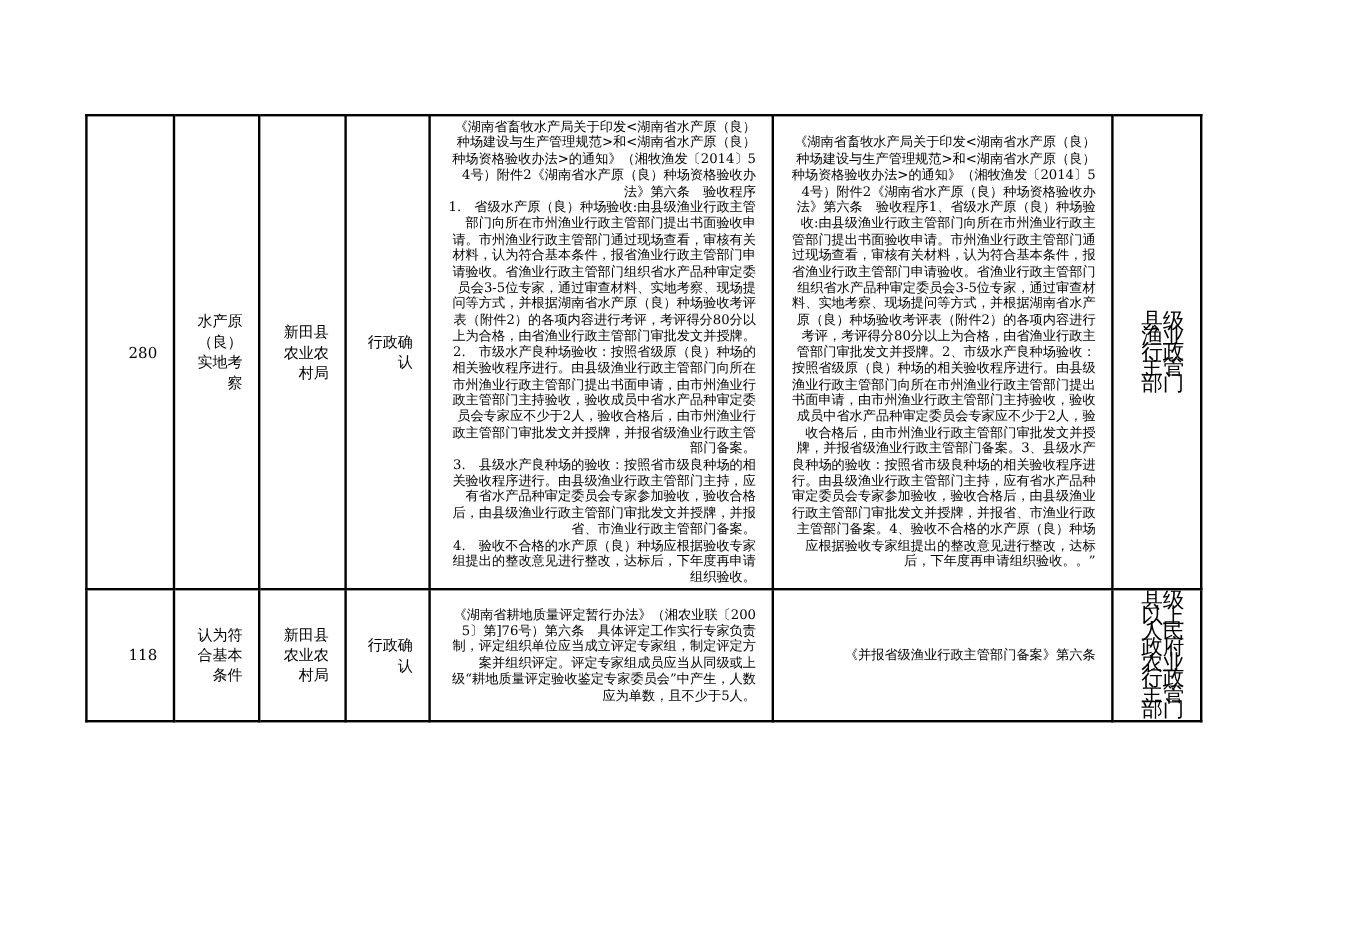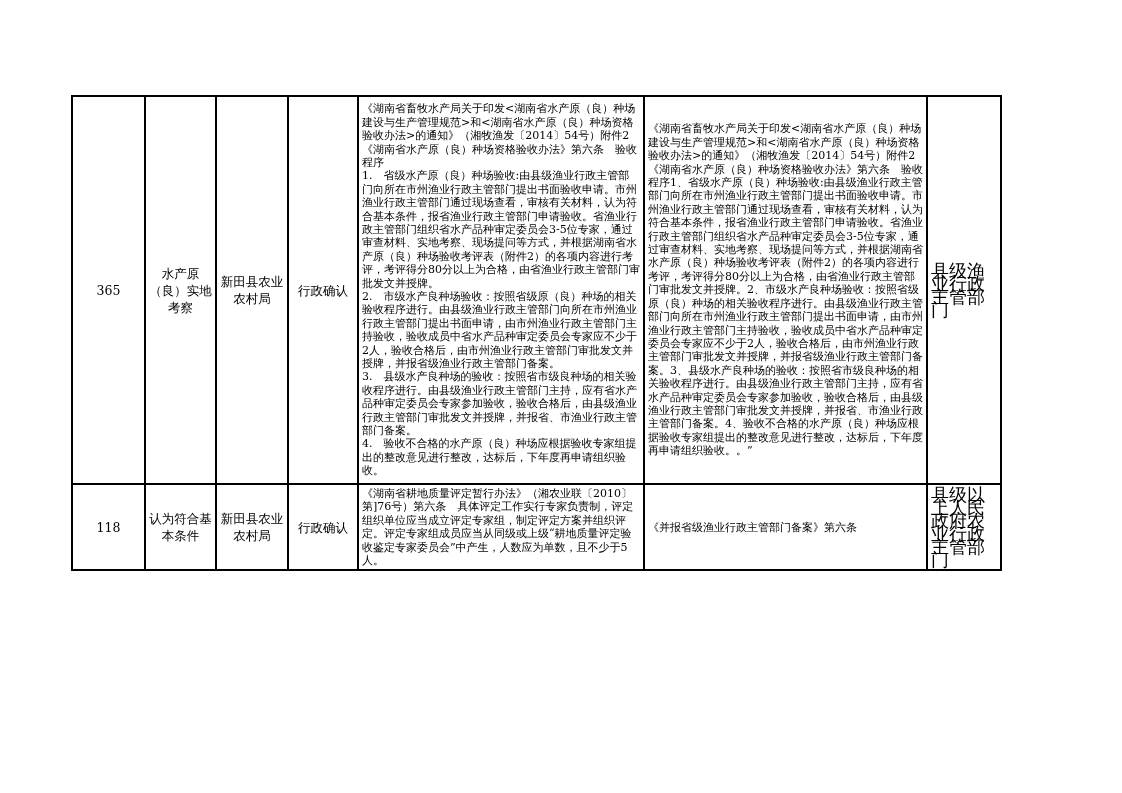--- a/index.html
+++ b/index.html
@@ -26,23 +26,24 @@
     left: 71px;
     top: 95px;
     border-collapse: collapse;
     table-layout: fixed;
     width: 930px;
     background: #ffffff;
   }
   table.doc-table td {
     border: 2px solid #000000;
     vertical-align: middle;
-    padding: 2px 3px;
+    padding: 2px 13px;
     overflow: hidden;
     word-break: break-all;
+    text-align: right;
   }
   td.center {
     text-align: center;
     font-size: 12.5px;
     line-height: 17px;
   }
   td.basis {
     text-align: left;
     font-size: 11px;
     line-height: 13.4px;
@@ -67,21 +68,21 @@
       <col style="width:73px">
       <col style="width:71px">
       <col style="width:72px">
       <col style="width:70px">
       <col style="width:286px">
       <col style="width:283px">
       <col style="width:74px">
     </colgroup>
     <tbody>
       <tr class="row-202">
-        <td class="center">365</td>
+        <td class="center">280</td>
         <td class="center">水产原（良）实地考察</td>
         <td class="center">新田县农业农村局</td>
         <td class="center">行政确认</td>
         <td class="basis">
           <div class="para">《湖南省畜牧水产局关于印发&lt;湖南省水产原（良）种场建设与生产管理规范&gt;和&lt;湖南省水产原（良）种场资格验收办法&gt;的通知》（湘牧渔发〔2014〕54号）附件2《湖南省水产原（良）种场资格验收办法》第六条　验收程序</div>
           <div class="para">1.　省级水产原（良）种场验收:由县级渔业行政主管部门向所在市州渔业行政主管部门提出书面验收申请。市州渔业行政主管部门通过现场查看，审核有关材料，认为符合基本条件，报省渔业行政主管部门申请验收。省渔业行政主管部门组织省水产品种审定委员会3-5位专家，通过审查材料、实地考察、现场提问等方式，并根据湖南省水产原（良）种场验收考评表（附件2）的各项内容进行考评，考评得分80分以上为合格，由省渔业行政主管部门审批发文并授牌。</div>
           <div class="para">2.　市级水产良种场验收：按照省级原（良）种场的相关验收程序进行。由县级渔业行政主管部门向所在市州渔业行政主管部门提出书面申请，由市州渔业行政主管部门主持验收，验收成员中省水产品种审定委员会专家应不少于2人，验收合格后，由市州渔业行政主管部门审批发文并授牌，并报省级渔业行政主管部门备案。</div>
           <div class="para">3.　县级水产良种场的验收：按照省市级良种场的相关验收程序进行。由县级渔业行政主管部门主持，应有省水产品种审定委员会专家参加验收，验收合格后，由县级渔业行政主管部门审批发文并授牌，并报省、市渔业行政主管部门备案。</div>
           <div class="para">4.　验收不合格的水产原（良）种场应根据验收专家组提出的整改意见进行整改，达标后，下年度再申请组织验收。</div>
         </td>
@@ -89,21 +90,21 @@
           <div class="para">《湖南省畜牧水产局关于印发&lt;湖南省水产原（良）种场建设与生产管理规范&gt;和&lt;湖南省水产原（良）种场资格验收办法&gt;的通知》（湘牧渔发〔2014〕54号）附件2《湖南省水产原（良）种场资格验收办法》第六条　验收程序1、省级水产原（良）种场验收:由县级渔业行政主管部门向所在市州渔业行政主管部门提出书面验收申请。市州渔业行政主管部门通过现场查看，审核有关材料，认为符合基本条件，报省渔业行政主管部门申请验收。省渔业行政主管部门组织省水产品种审定委员会3-5位专家，通过审查材料、实地考察、现场提问等方式，并根据湖南省水产原（良）种场验收考评表（附件2）的各项内容进行考评，考评得分80分以上为合格，由省渔业行政主管部门审批发文并授牌。2、市级水产良种场验收：按照省级原（良）种场的相关验收程序进行。由县级渔业行政主管部门向所在市州渔业行政主管部门提出书面申请，由市州渔业行政主管部门主持验收，验收成员中省水产品种审定委员会专家应不少于2人，验收合格后，由市州渔业行政主管部门审批发文并授牌，并报省级渔业行政主管部门备案。3、县级水产良种场的验收：按照省市级良种场的相关验收程序进行。由县级渔业行政主管部门主持，应有省水产品种审定委员会专家参加验收，验收合格后，由县级渔业行政主管部门审批发文并授牌，并报省、市渔业行政主管部门备案。4、验收不合格的水产原（良）种场应根据验收专家组提出的整改意见进行整改，达标后，下年度再申请组织验收。。”</div>
         </td>
         <td class="authority">县级渔业行政主管部门</td>
       </tr>
       <tr class="row-203">
         <td class="center">118</td>
         <td class="center">认为符合基本条件</td>
         <td class="center">新田县农业农村局</td>
         <td class="center">行政确认</td>
         <td class="basis">
-          <div class="para">《湖南省耕地质量评定暂行办法》（湘农业联〔2010〕第]76号）第六条　具体评定工作实行专家负责制，评定组织单位应当成立评定专家组，制定评定方案并组织评定。评定专家组成员应当从同级或上级“耕地质量评定验收鉴定专家委员会”中产生，人数应为单数，且不少于5人。</div>
+          <div class="para">《湖南省耕地质量评定暂行办法》（湘农业联〔2005〕第]76号）第六条　具体评定工作实行专家负责制，评定组织单位应当成立评定专家组，制定评定方案并组织评定。评定专家组成员应当从同级或上级“耕地质量评定验收鉴定专家委员会”中产生，人数应为单数，且不少于5人。</div>
         </td>
         <td class="basis">
           <div class="para">《并报省级渔业行政主管部门备案》第六条</div>
         </td>
         <td class="authority">县级以上人民政府农业行政主管部门</td>
       </tr>
     </tbody>
   </table>
 </div>
 

